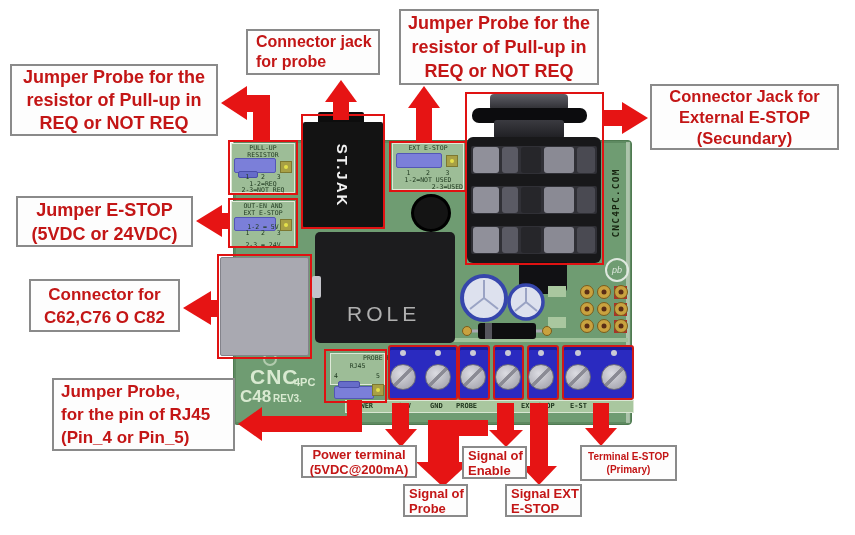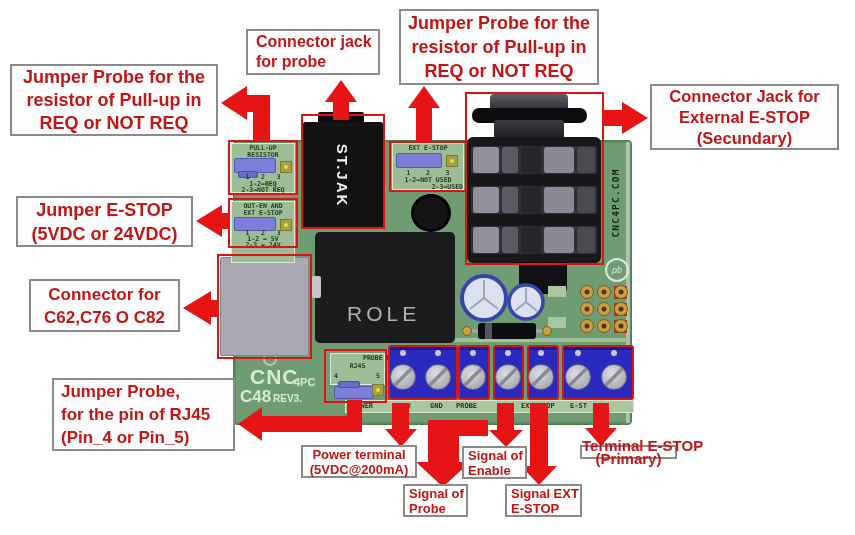--- a/index.html
+++ b/index.html
@@ -18,21 +18,21 @@
   
   .hl{position:absolute;border:2px solid #e01212;box-sizing:border-box;background:transparent;}
   
   .pcb{position:absolute;left:233px;top:140px;width:399px;height:285px;background:#6f9c72;
        border:1px solid #4f7a51;border-radius:4px;box-sizing:border-box;
        box-shadow:inset 0 0 0 2px #5e8a61;}
   .silk{position:absolute;background:#a9c79f;border:1px solid #d9e6d2;box-sizing:border-box;}
   .silktext{position:absolute;color:#22381f;font-family:"DejaVu Sans Mono",monospace;
             font-weight:bold;white-space:pre;}
   .panel{position:absolute;background:#9dbd97;border:1px solid #dfe9d8;box-sizing:border-box;
-         font-family:"DejaVu Sans Mono",monospace;color:#203a20;font-weight:bold;}
+         font-family:"DejaVu Sans Mono",monospace;color:#203a20;font-weight:normal;}
   .panel .t{position:absolute;left:0;right:0;text-align:center;font-size:6.5px;line-height:7px;white-space:pre;}
   .jumperbody{position:absolute;background:#7b7fd9;border:1px solid #5357b5;border-radius:2px;box-sizing:border-box;}
   .jumpercap{position:absolute;background:#666cc9;border:1px solid #4a4ea8;border-radius:2px;box-sizing:border-box;}
   .led{position:absolute;background:#a8a045;border:1px solid #7d7830;box-sizing:border-box;}
   .led::after{content:"";position:absolute;left:3px;top:3px;width:4px;height:4px;background:#e4e04b;border-radius:50%;}
   .screw{position:absolute;width:26px;height:26px;border-radius:50%;border:1px solid #6a6a78;box-sizing:border-box;
          background:linear-gradient(135deg,rgba(0,0,0,0) 44%,#8a8a94 46%,#8a8a94 54%,rgba(0,0,0,0) 56%),
                     radial-gradient(circle at 40% 35%,#dcdce2,#9a9aa4);}
   .tdot{position:absolute;width:6px;height:6px;border-radius:50%;background:#c9c9d5;}
   .tsec{position:absolute;top:345px;height:55px;background:#2a2ac0;border:2px solid #d01818;
@@ -149,27 +149,27 @@
     <div class="t" style="top:1px;">PULL-UP</div>
     <div class="t" style="top:8px;">RESISTOR</div>
     <div class="jumperbody" style="left:2px;top:14px;width:42px;height:15px;"></div>
     <div class="jumpercap" style="left:6px;top:27px;width:20px;height:7px;"></div>
     <div class="led" style="left:48px;top:17px;width:12px;height:12px;"></div>
     <div class="t" style="top:30px;">1   2   3</div>
     <div class="t" style="top:37px;">1-2=REQ</div>
     <div class="t" style="top:43px;">2-3=NOT REQ</div>
   </div>
 
-  <div class="panel" style="left:231px;top:201px;width:64px;height:62px;">
+  <div class="panel" style="left:231px;top:201px;width:64px;height:46px;">
     <div class="t" style="top:1px;">OUT-EN AND</div>
     <div class="t" style="top:8px;">EXT E-STOP</div>
     <div class="jumperbody" style="left:2px;top:15px;width:42px;height:14px;"></div>
     <div class="led" style="left:48px;top:17px;width:12px;height:12px;"></div>
     <div class="t" style="top:28px;">1   2   3</div>
-    <div class="t" style="top:34px;">1-2 = 5V</div>
+    <div class="t" style="top:22px;">1-2 = 5V</div>
     <div class="t" style="top:40px;">2-3 = 24V</div>
   </div>
 
   <div class="panel" style="left:392px;top:143px;width:72px;height:47px;">
     <div class="t" style="top:1px;">EXT E-STOP</div>
     <div class="jumperbody" style="left:3px;top:9px;width:46px;height:15px;"></div>
     <div class="led" style="left:53px;top:11px;width:12px;height:12px;"></div>
     <div class="t" style="top:26px;">1    2    3</div>
     <div class="t" style="top:33px;">1-2=NOT USED</div>
     <div class="t" style="top:40px;text-align:right;">2-3=USED</div>
@@ -301,18 +301,18 @@
     <div>Probe</div>
   </div>
   <div class="callout left" style="left:462px;top:446px;width:65px;height:33px;font-size:13px;line-height:15px;padding-left:4px;">
     <div>Signal of</div>
     <div>Enable</div>
   </div>
   <div class="callout left" style="left:505px;top:484px;width:77px;height:33px;font-size:13px;line-height:15px;padding-left:4px;">
     <div>Signal EXT</div>
     <div>E-STOP</div>
   </div>
-  <div class="callout center" style="left:580px;top:445px;width:97px;height:14px;font-size:15px;line-height:13px;">
+  <div class="callout center" style="left:580px;top:445px;width:97px;height:36px;font-size:10px;line-height:13px;">
     <div>Terminal E-STOP</div>
     <div>(Primary)</div>
   </div>
 
 </div>
 
 </body></html>

